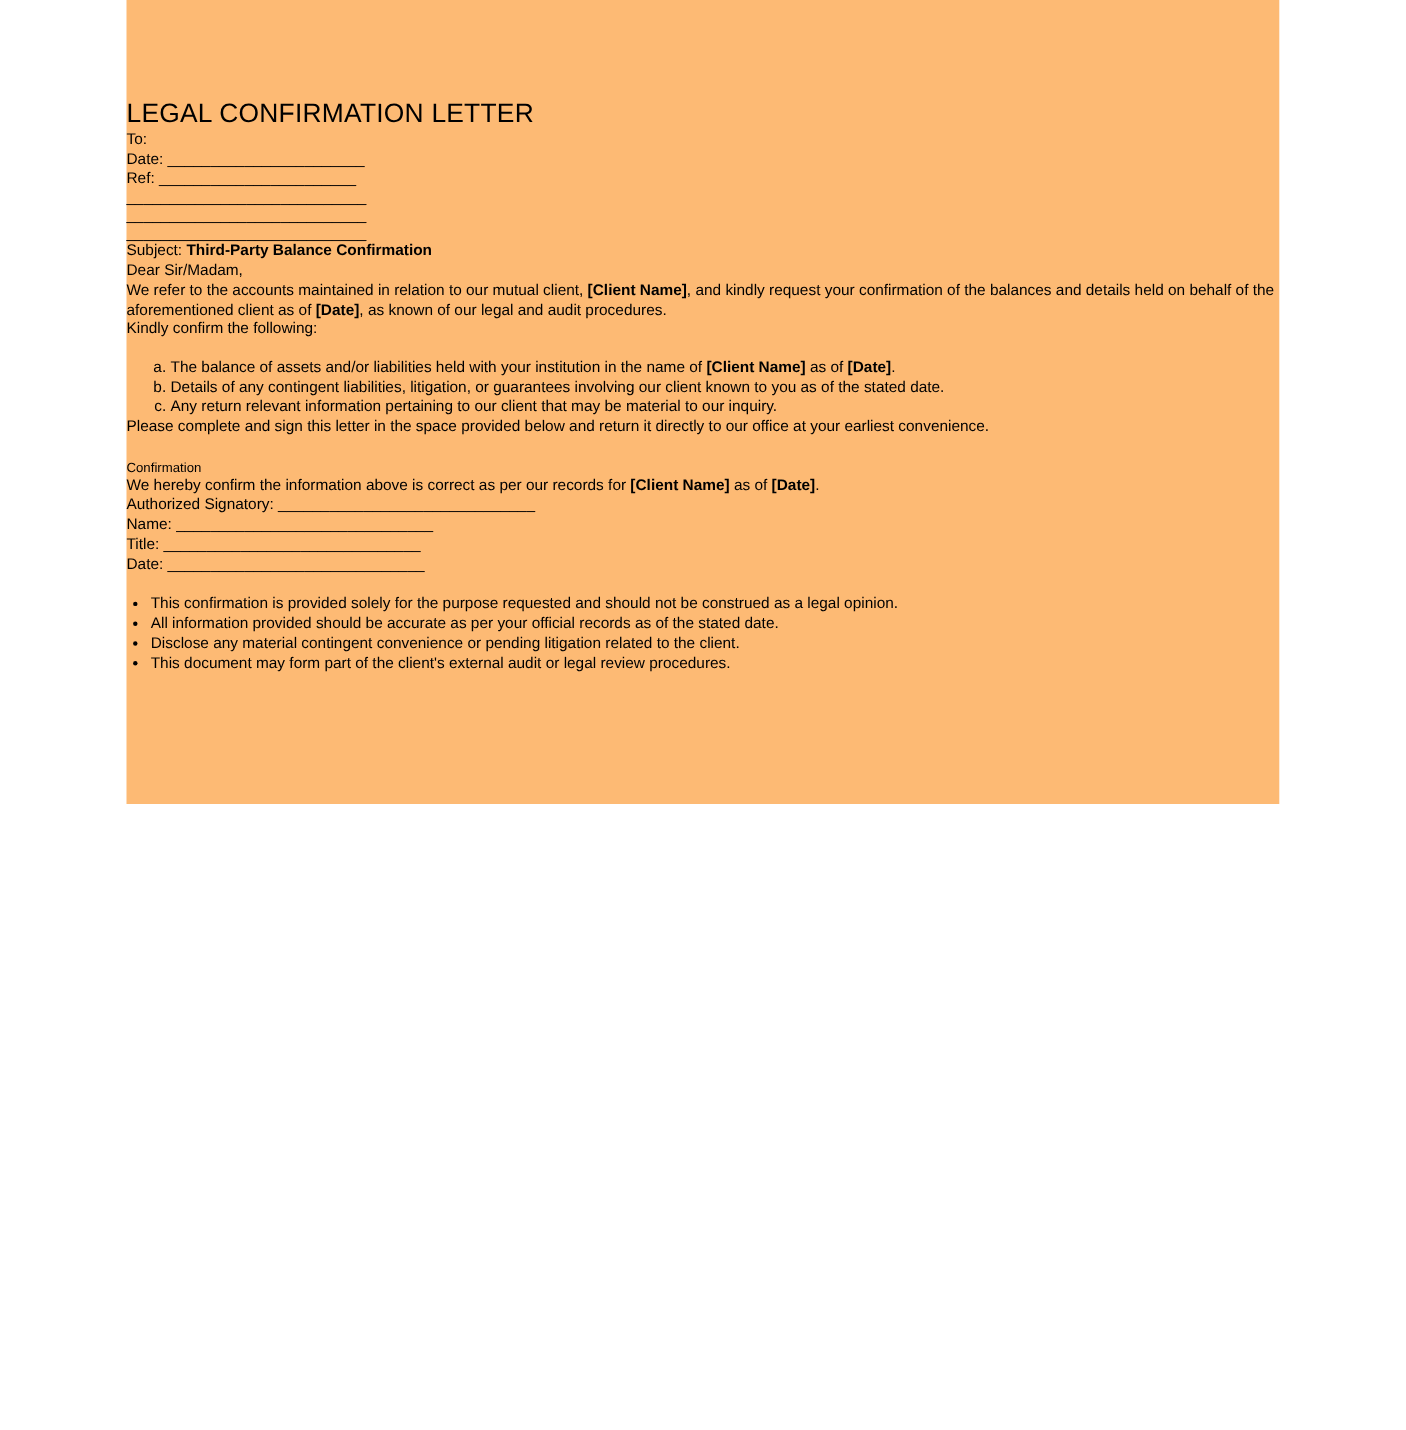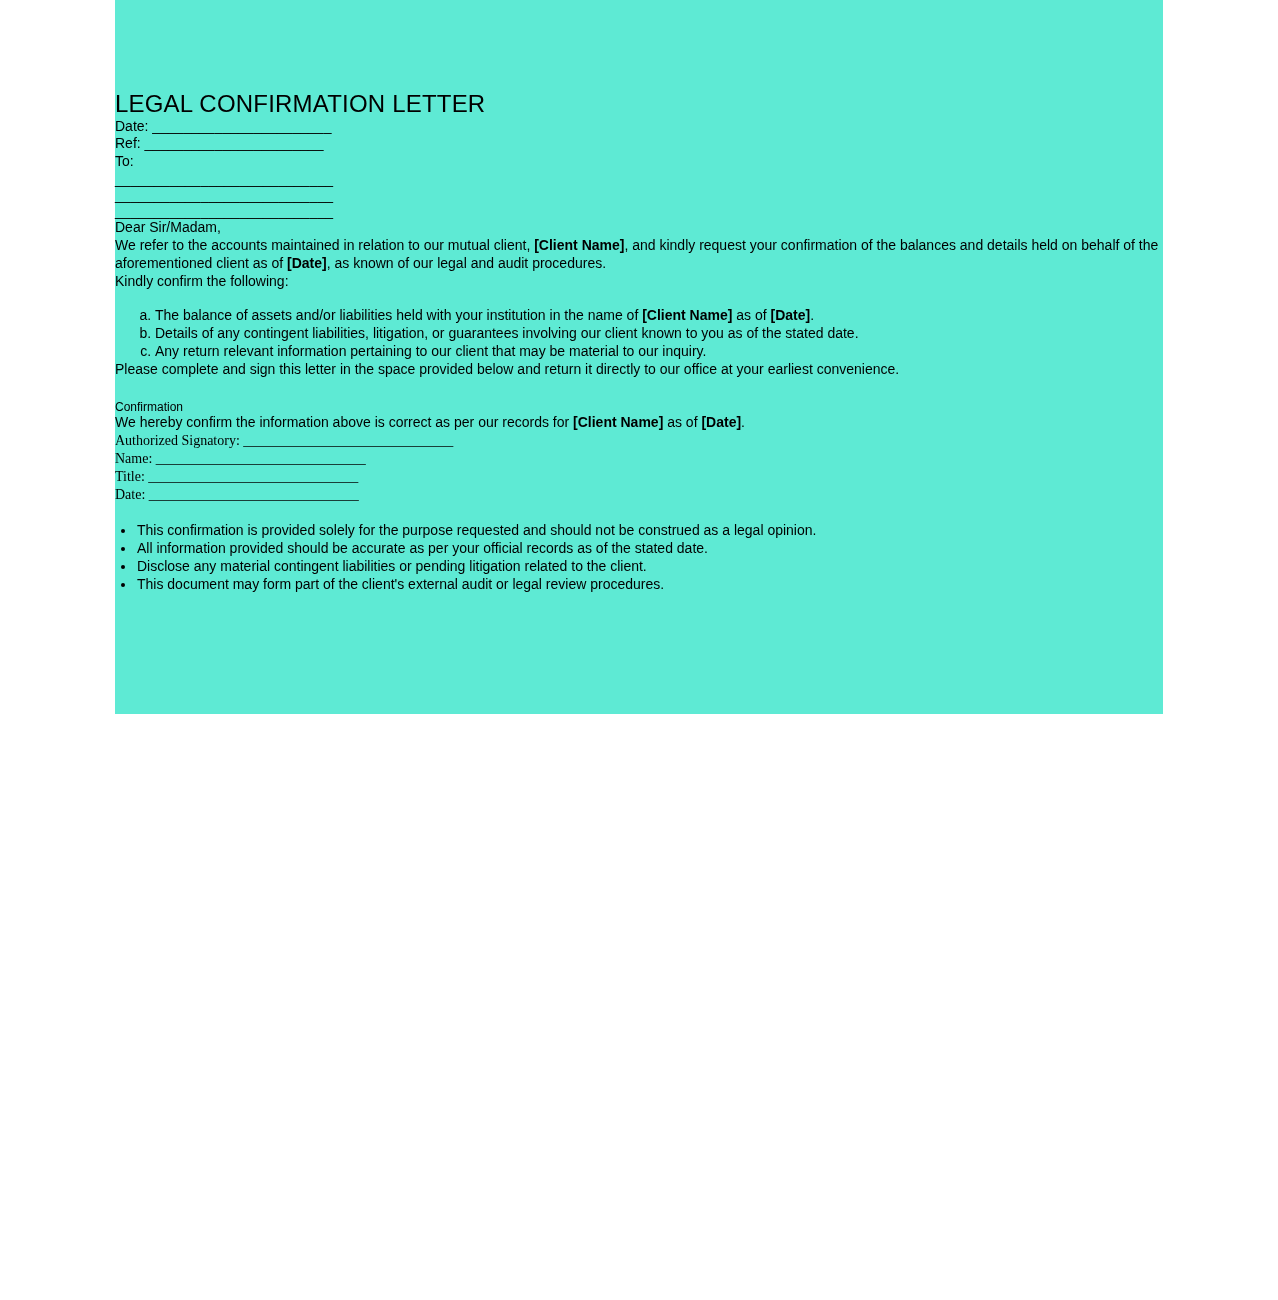--- a/index.html
+++ b/index.html
@@ -8,21 +8,21 @@
     background: #ffffff;
     color: #000000;
     font-family: "Liberation Sans", "DejaVu Sans", sans-serif;
     font-size: 14px;
     line-height: 1.28;
   }
   .page {
     width: 1048px;
     margin: 0 auto;
     padding: 90px 0 120px 0;
-    background: #5eead4;
+    background: #fdba74;
   }
   h1.title {
     font-size: 24px;
     font-weight: 400;
     line-height: 1.15;
     margin: 0;
     letter-spacing: 0.2px;
   }
   .b, strong { font-weight: 700; }
   p.block { margin: 0; }
@@ -40,42 +40,43 @@
   }
   .closing   { margin-top: 17px; }
   h2.section-heading {
     font-size: 12px;
     font-weight: 400;
     line-height: 1.2;
     margin: 21px 0 0 0;
   }
   h2.h-notes { margin-top: 24px; }
   .statement { margin-top: 21px; }
-  .sig-block { margin-top: 48px; line-height: 1.28; font-family: Liberation Serif, serif; }
+  .sig-block { margin-top: 48px; line-height: 1.28; }
   ul.notes-list {
     margin: 18px 0 0 0;
     padding-left: 21px;
     list-style-type: disc;
   }
   ul.notes-list li { padding-left: 1px; }
   .blank { white-space: nowrap; letter-spacing: 0; }
 </style>
 </head>
 <body>
 
 <main class="page">
 
   <h1 class="title">LEGAL CONFIRMATION LETTER</h1>
 
+  <p class="block to-label">To:</p>
+
   <p class="block meta"><span>Date:</span> <span class="blank">_______________________</span><br><span>Ref:</span> <span class="blank">_______________________</span></p>
-
-  <p class="block to-label">To:</p>
 
   <p class="block to-lines"><span class="blank">____________________________</span><br><span class="blank">____________________________</span><br><span class="blank">____________________________</span></p>
 
+  <p class="block subject"><span>Subject:</span> <strong>Third-Party Balance Confirmation</strong></p>
 
   <p class="block salutation">Dear Sir/Madam,</p>
 
   <p class="block intro"><span>We refer to the accounts maintained in relation to our mutual client, </span><span class="b">[Client Name]</span><span>, and kindly request your confirmation of the balances and details held on behalf of the aforementioned client as of </span><span class="b">[Date]</span><span>, as known of our legal and audit procedures.</span></p>
 
   <p class="block kindly">Kindly confirm the following:</p>
 
   <ol class="req-list">
       <li><span>The balance of assets and/or liabilities held with your institution in the name of </span><span class="b">[Client Name]</span><span> as of </span><span class="b">[Date]</span><span>.</span></li>
       <li><span>Details of any contingent liabilities, litigation, or guarantees involving our client known to you as of the stated date.</span></li>
@@ -87,17 +88,17 @@
   <h2 class="section-heading">Confirmation</h2>
 
   <p class="block statement"><span>We hereby confirm the information above is correct as per our records for </span><span class="b">[Client Name]</span><span> as of </span><span class="b">[Date]</span><span>.</span></p>
 
   <p class="block sig-block"><span><span>Authorized Signatory:</span> <span class="blank">______________________________</span></span><br><span><span>Name:</span> <span class="blank">______________________________</span></span><br><span><span>Title:</span> <span class="blank">______________________________</span></span><br><span><span>Date:</span> <span class="blank">______________________________</span></span></p>
 
 
   <ul class="notes-list">
       <li>This confirmation is provided solely for the purpose requested and should not be construed as a legal opinion.</li>
       <li>All information provided should be accurate as per your official records as of the stated date.</li>
-      <li>Disclose any material contingent liabilities or pending litigation related to the client.</li>
+      <li>Disclose any material contingent convenience or pending litigation related to the client.</li>
       <li>This document may form part of the client's external audit or legal review procedures.</li>
     </ul>
 
 </main>
 
 </body></html>

